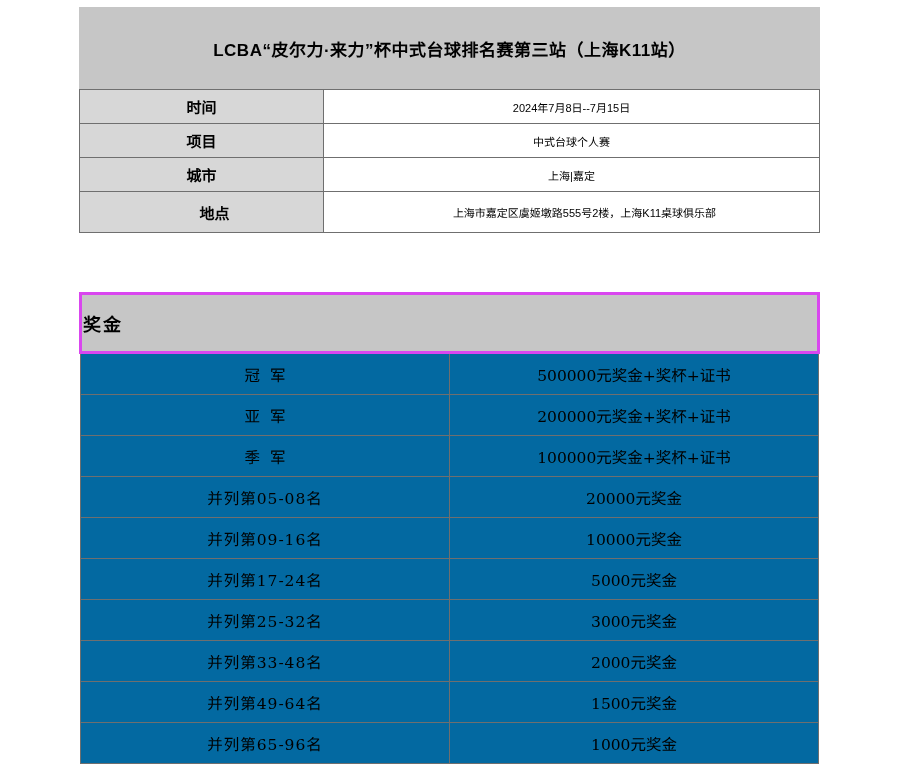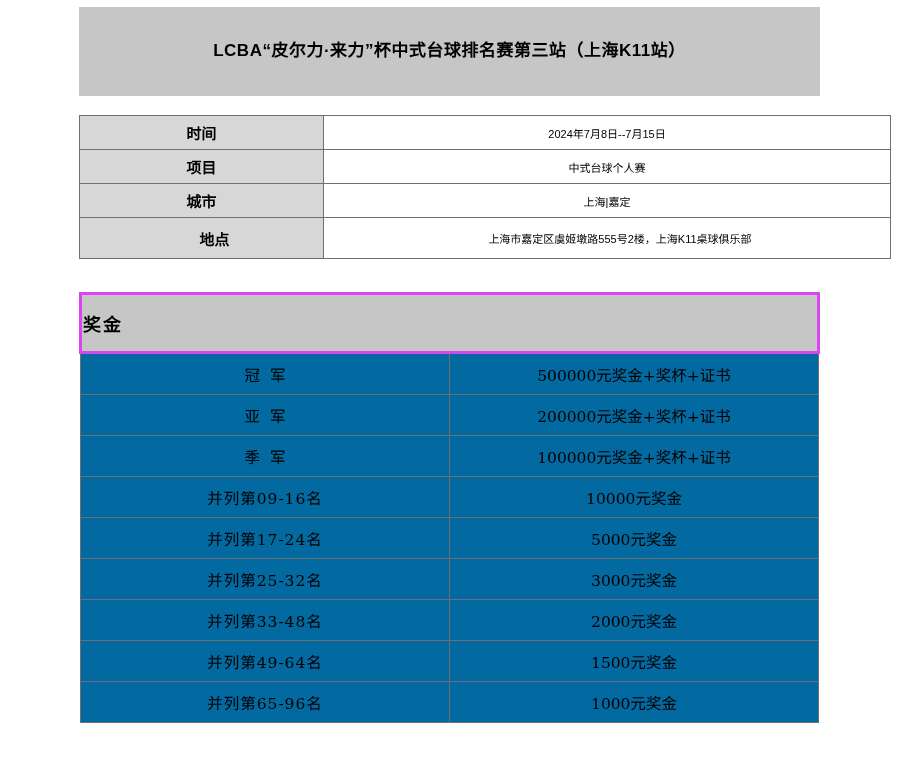--- a/index.html
+++ b/index.html
@@ -41,22 +41,22 @@
     letter-spacing: 0.5px;
     color: #000000;
     text-align: center;
     line-height: 1.3;
   }
 
   
   .info-table {
     position: absolute;
     left: 79px;
-    top: 108px;
-    width: 812px;
+    top: 82px;
+    width: 741px;
     border-collapse: collapse;
     table-layout: fixed;
   }
   .info-table td {
     border: 1px solid #6f6f6f;
     height: 33px;
     font-size: 14.5px;
     text-align: center;
     vertical-align: middle;
     padding: 0 6px;
@@ -159,20 +159,24 @@
       </tr>
       <tr>
         <td class="rank wide-spaced">亚军</td>
         <td class="award">200000元奖金+奖杯+证书</td>
       </tr>
       <tr>
         <td class="rank wide-spaced">季军</td>
         <td class="award">100000元奖金+奖杯+证书</td>
       </tr>
       <tr>
+        <td class="rank">并列第05-08名</td>
+        <td class="award">20000元奖金</td>
+      </tr>
+      <tr>
         <td class="rank">并列第09-16名</td>
         <td class="award">10000元奖金</td>
       </tr>
       <tr>
         <td class="rank">并列第17-24名</td>
         <td class="award">5000元奖金</td>
       </tr>
       <tr>
         <td class="rank">并列第25-32名</td>
         <td class="award">3000元奖金</td>

